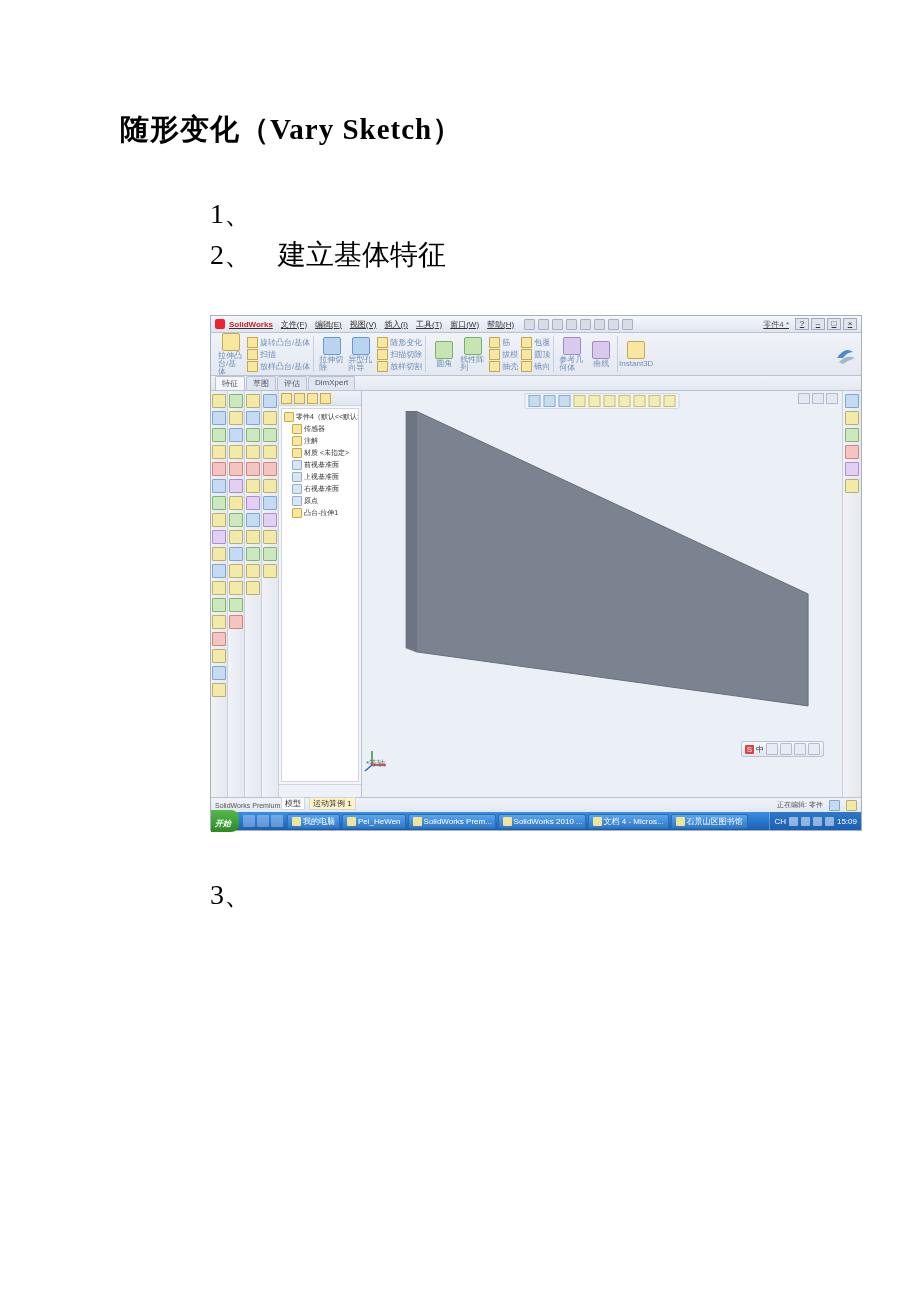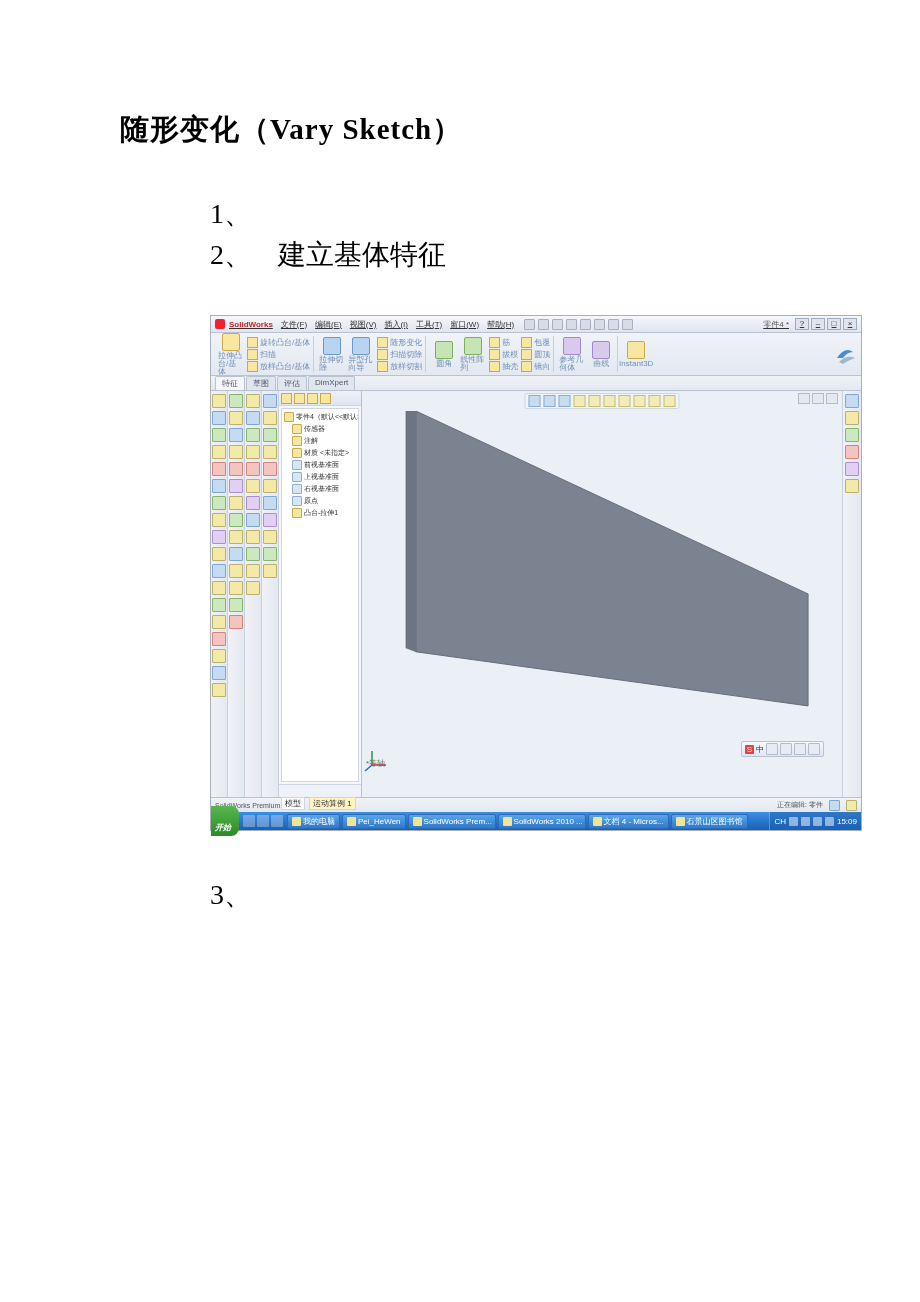--- a/index.html
+++ b/index.html
@@ -245,21 +245,21 @@
     background:linear-gradient(#3a8fe4,#1a5fb4);
     display:flex;
     align-items:center;
     font-size:8px;
     color:#fff;
   }
   .win-start {
     height:100%;
     background:linear-gradient(#57b84f,#2c8a25);
     display:flex; align-items:center;
-    padding:12px 8px 0 4px;
+    padding:4px 8px 0 4px;
     border-radius:0 8px 8px 0;
     font-weight:bold;
     font-style:italic;
   }
   .win-ql { display:flex; gap:2px; margin:0 4px;}
   .win-ql span { width:12px; height:12px; background:rgba(255,255,255,0.3); border-radius:1px;}
   .win-tasks { display:flex; gap:2px; flex:1; overflow:hidden;}
   .win-task {
     background: linear-gradient(#5aa5ec,#2f78c7);
     border:1px solid #2a6bb3;

